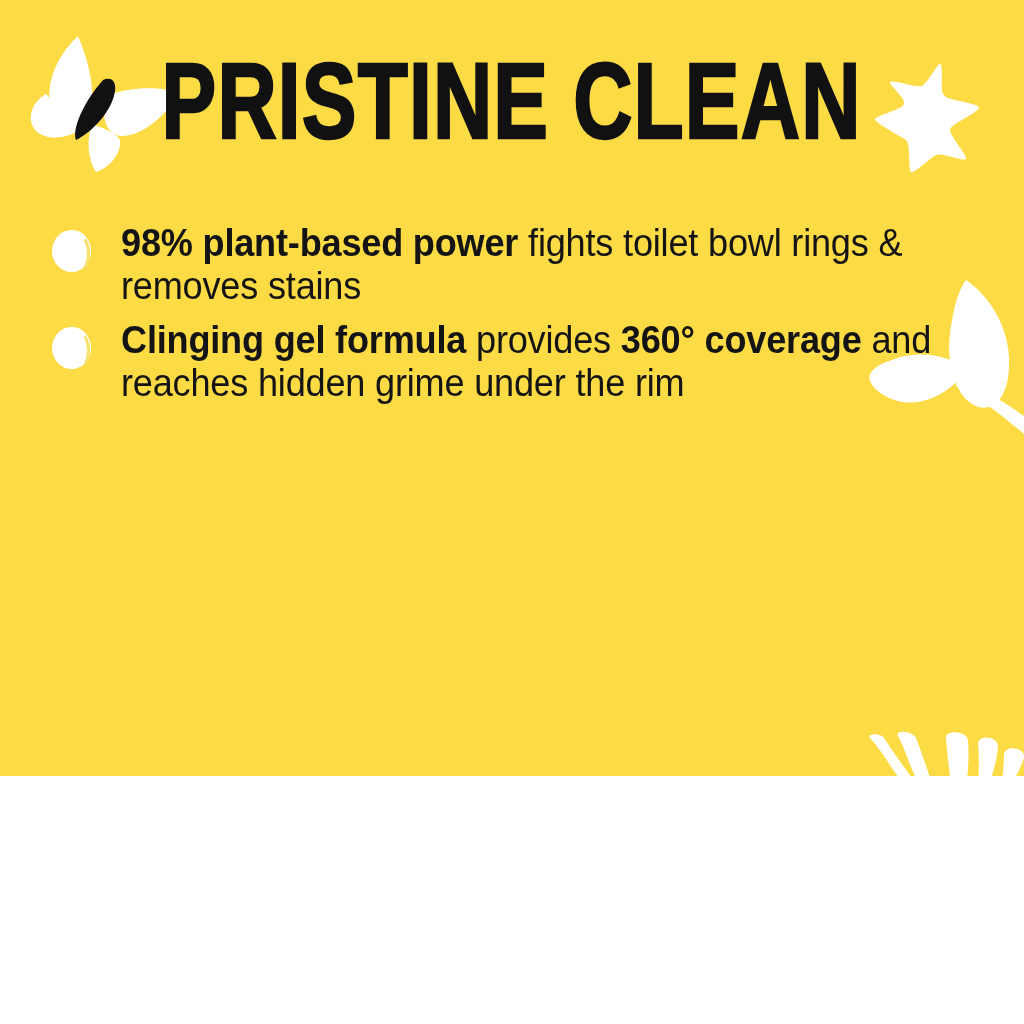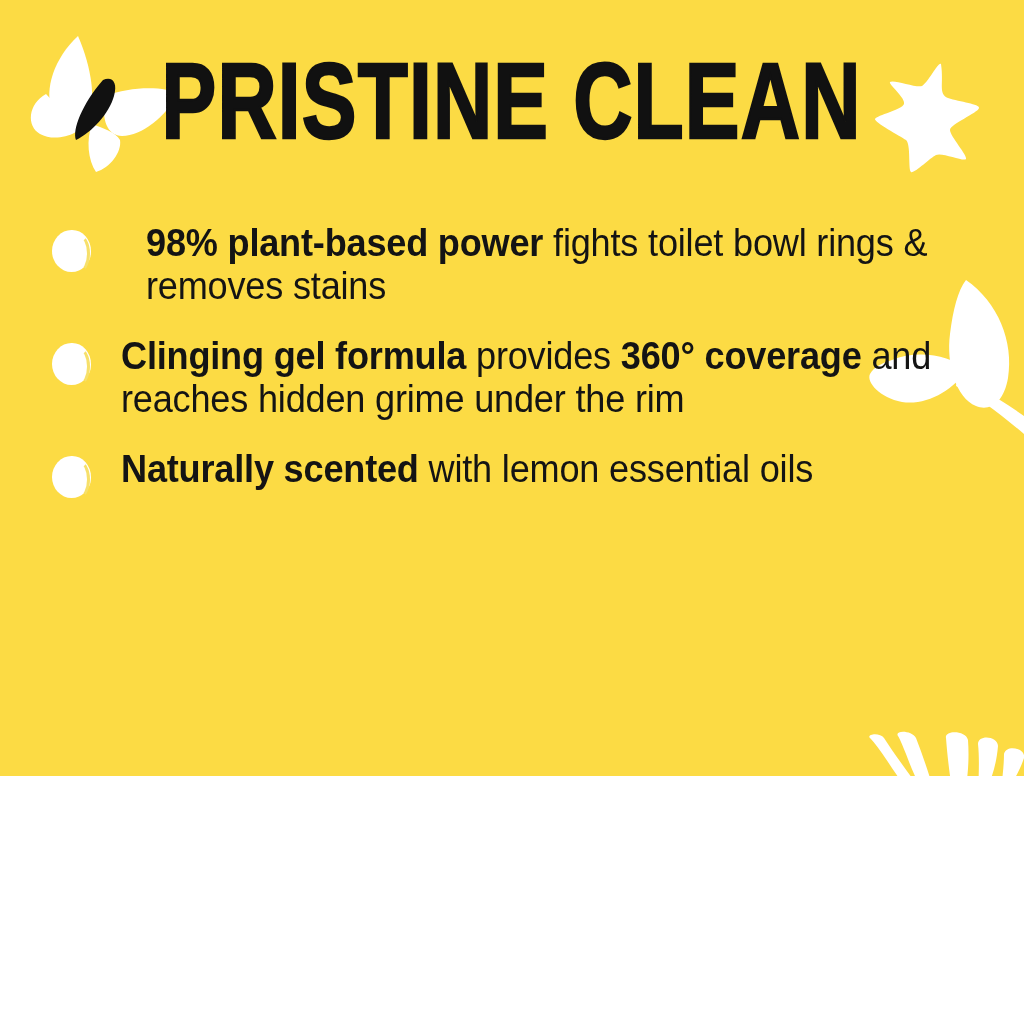--- a/index.html
+++ b/index.html
@@ -104,21 +104,21 @@
     font-weight: 400;
     letter-spacing: -0.2px;
     transform: scaleX(0.95);
     transform-origin: left center;
   }
   .benefit-text b {
     font-weight: 700;
   }
 
   
-  #benefit-row-0 { margin-bottom: 28px; gap: 25px; }
+  #benefit-row-0 { margin-bottom: 12px; }
   #benefit-row-1 { margin-bottom: 28px; }
   #benefit-row-2 { margin-bottom: 28px; }
   #benefit-row-3 { margin-bottom: 28px; }
   #benefit-row-4 { margin-bottom: 0; }
 </style>
 </head>
 <body>
 
 <div id="poster" style="background: rgb(252, 219, 68);">
 
@@ -182,24 +182,15 @@
       <span class="bullet-marker">
         <span class="disc"></span>
           <span class="crescent"></span>
       </span>
       <span class="benefit-text">
         <b>Clinging gel formula</b><span> provides </span><b>360° coverage</b><span> and reaches hidden grime under the rim</span>
       </span>
     </div>
 
 
-    <div class="benefit-row" id="benefit-row-4">
-      <span class="bullet-marker">
-        <span class="disc"></span>
-          <span class="crescent"></span>
-      </span>
-      <span class="benefit-text">
-        <b>Naturally scented</b><span> with lemon essential oils</span>
-      </span>
-    </div>
 
   </div>
 </div>
 
 </body></html>

